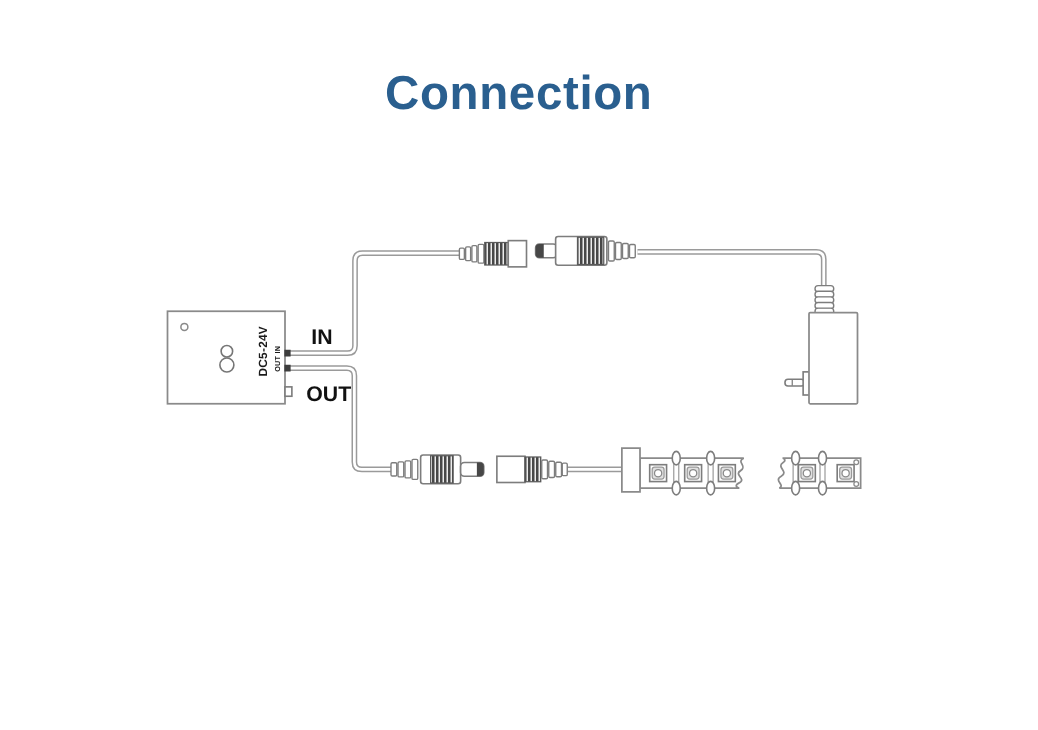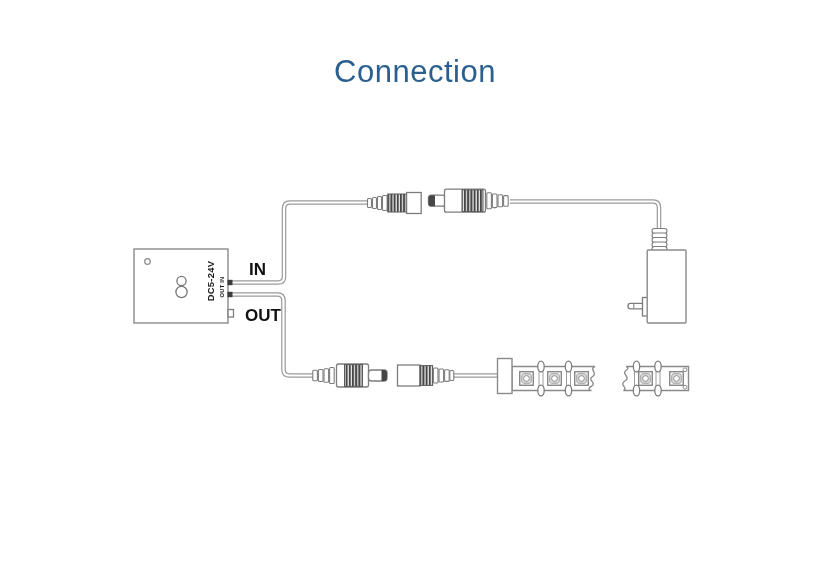--- a/index.html
+++ b/index.html
@@ -8,22 +8,22 @@
     width:830px;height:584px;
     background:#ffffff;
     overflow:hidden;
     font-family:"Liberation Sans", sans-serif;
   }
   .title{
     position:absolute;
     left:0; right:0; top:54px;
     margin:0;
     text-align:center;
-    font-size:31px;
-    font-weight:normal;
+    font-size:38px;
+    font-weight:bold;
     letter-spacing:0.5px;
     color:#2a5f8f;
     font-family:"Liberation Sans", sans-serif;
   }
   svg{position:absolute;left:0;top:0;}
   .lbl{
     font-family:"Liberation Sans", sans-serif;
     font-weight:bold;
     fill:#111111;
   }

